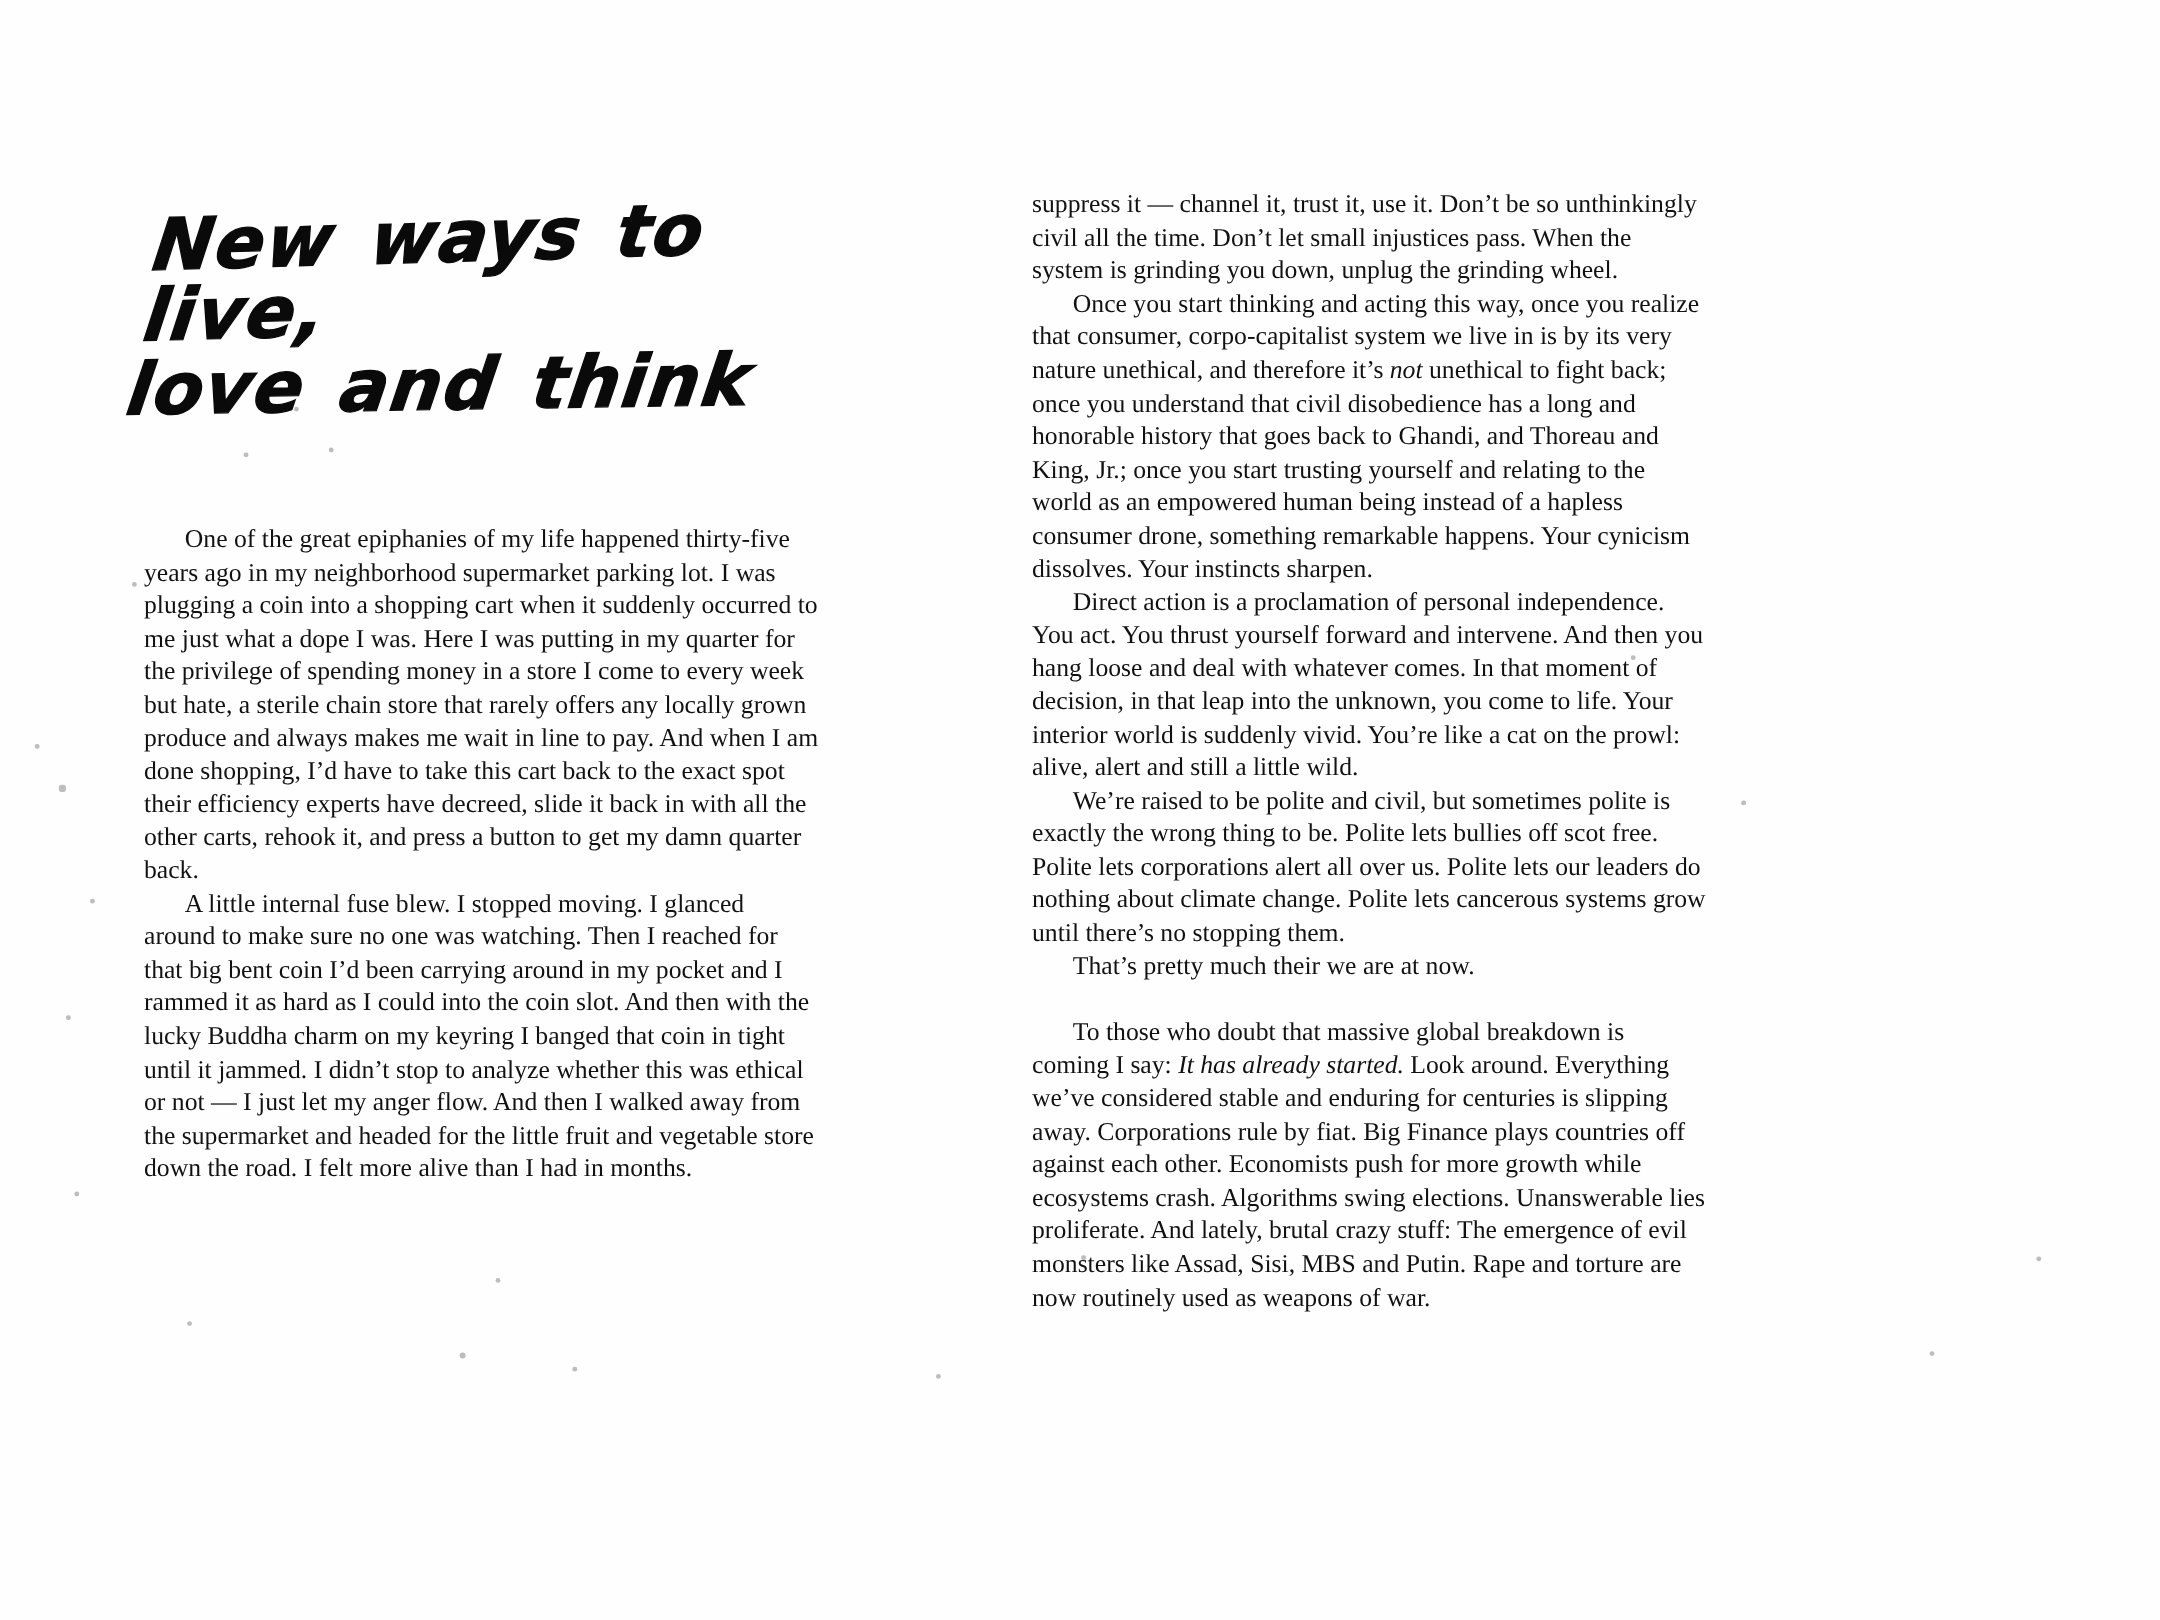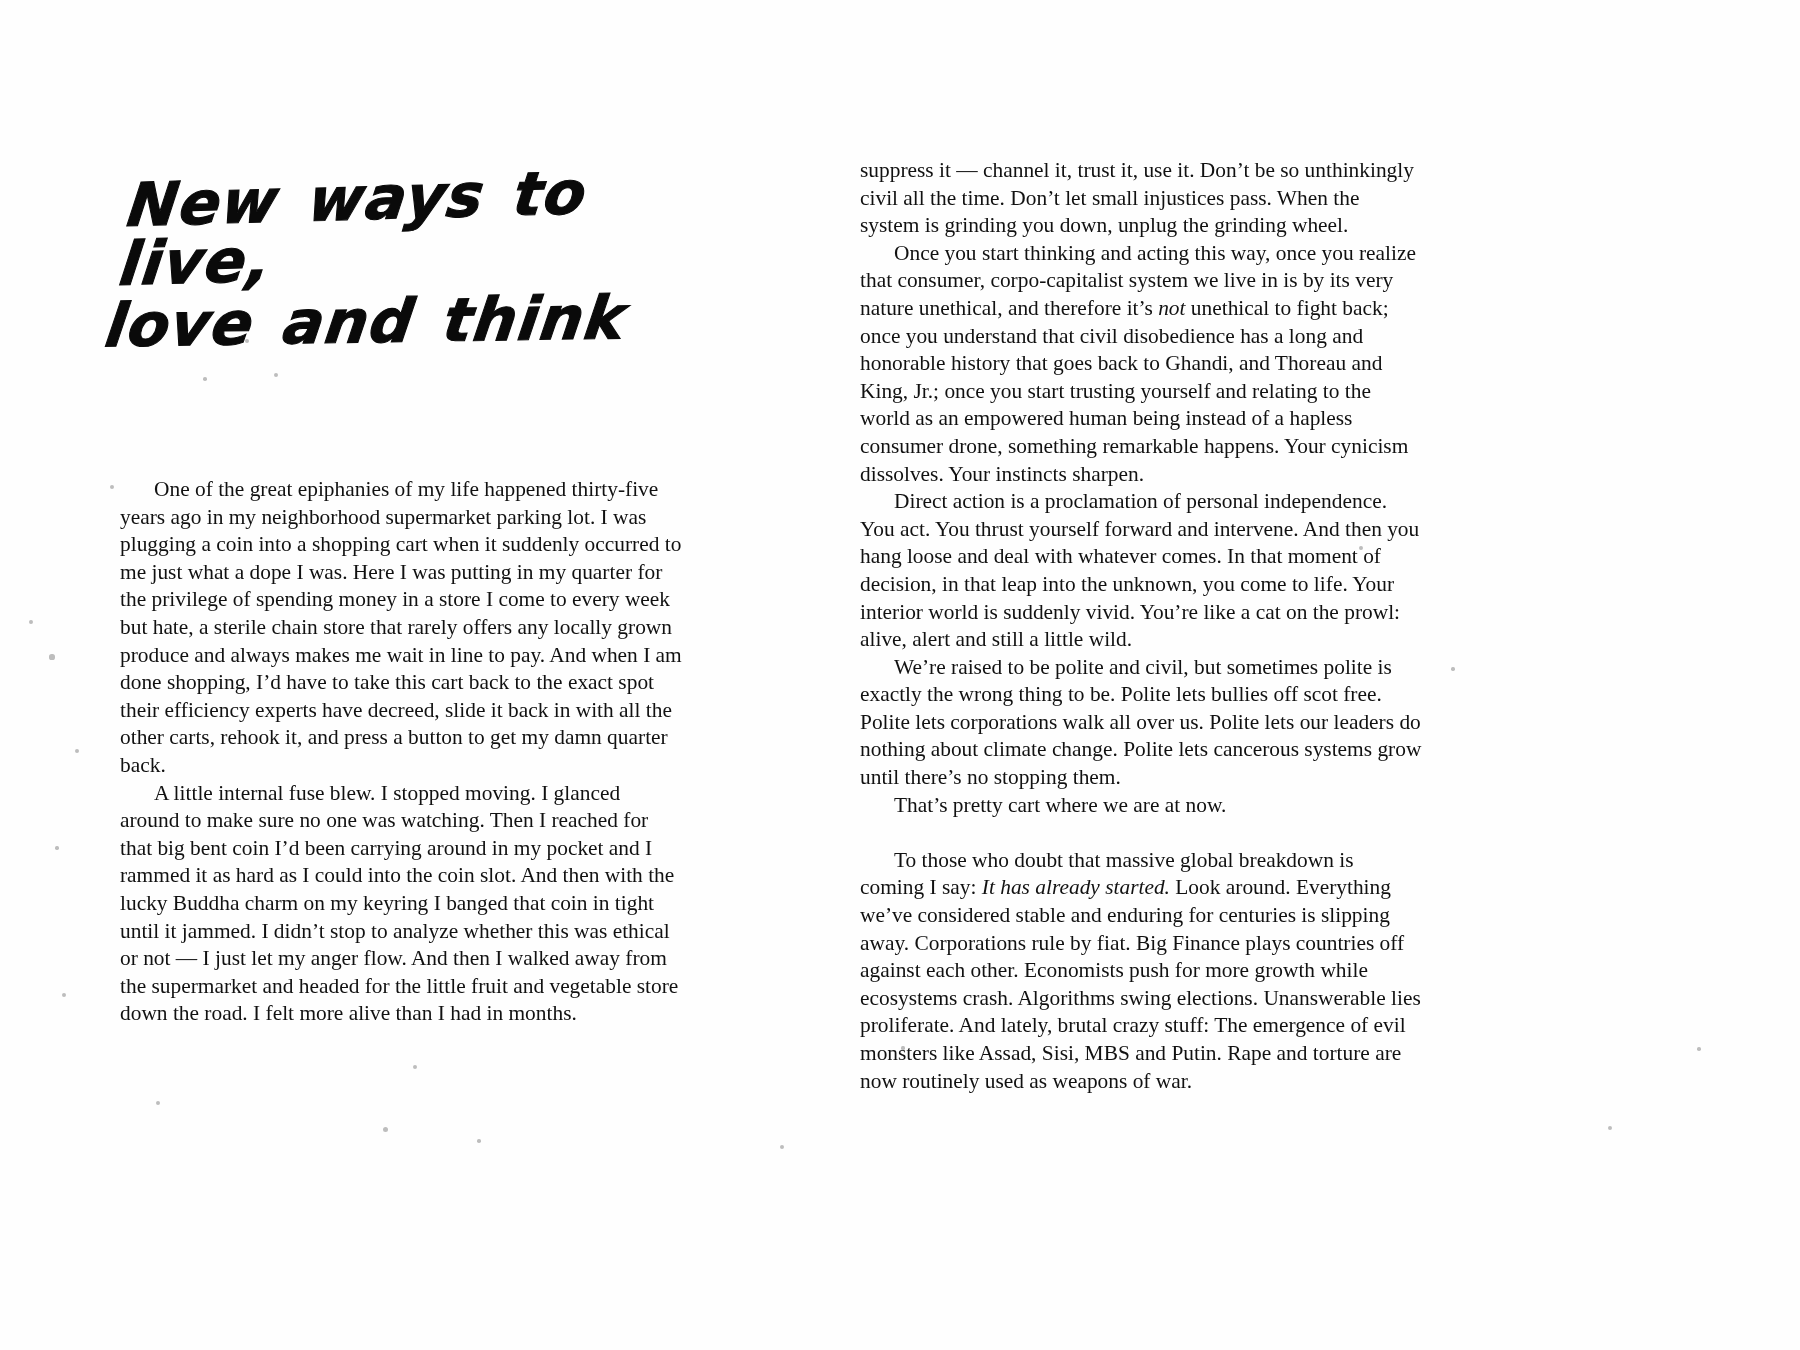--- a/index.html
+++ b/index.html
@@ -65,21 +65,21 @@
   .title-hand .tl2 {
     display: block;
     margin-top: 6px;
     margin-left: -6px;
     transform: rotate(0.7deg);
   }
 
   .col-left {
     position: absolute;
     left: 120px;
-    top: 476px;
+    top: 436px;
     width: 562px;
   }
 
   
   .page-right {
     position: absolute;
     left: 840px; top: 0;
     width: 940px; height: 1113px;
   }
   .col-right {
@@ -121,22 +121,22 @@
         <p class="body-par"><span>One of the great epiphanies of my life happened thirty-five years ago in my neighborhood supermarket parking lot. I was plugging a coin into a shopping cart when it suddenly occurred to me just what a dope I was. Here I was putting in my quarter for the privilege of spending money in a store I come to every week but hate, a sterile chain store that rarely offers any locally grown produce and always makes me wait in line to pay. And when I am done shopping, I’d have to take this cart back to the exact spot their efficiency experts have decreed, slide it back in with all the other carts, rehook it, and press a button to get my damn quarter back.</span></p>
         <p class="body-par"><span>A little internal fuse blew. I stopped moving. I glanced around to make sure no one was watching. Then I reached for that big bent coin I’d been carrying around in my pocket and I rammed it as hard as I could into the coin slot. And then with the lucky Buddha charm on my keyring I banged that coin in tight until it jammed. I didn’t stop to analyze whether this was ethical or not — I just let my anger flow. And then I walked away from the supermarket and headed for the little fruit and vegetable store down the road. I felt more alive than I had in months.</span></p>
       </div>
   </div>
 
   <div class="page-right">
     <div class="col-right">
         <p class="body-par noindent"><span>suppress it — channel it, trust it, use it. Don’t be so unthinkingly civil all the time. Don’t let small injustices pass. When the system is grinding you down, unplug the grinding wheel.</span></p>
         <p class="body-par"><span>Once you start thinking and acting this way, once you realize that consumer, corpo-capitalist system we live in is by its very nature unethical, and therefore it’s </span><em>not</em><span> unethical to fight back; once you understand that civil disobedience has a long and honorable history that goes back to Ghandi, and Thoreau and King, Jr.; once you start trusting yourself and relating to the world as an empowered human being instead of a hapless consumer drone, something remarkable happens. Your cynicism dissolves. Your instincts sharpen.</span></p>
         <p class="body-par"><span>Direct action is a proclamation of personal independence. You act. You thrust yourself forward and intervene. And then you hang loose and deal with whatever comes. In that moment of decision, in that leap into the unknown, you come to life. Your interior world is suddenly vivid. You’re like a cat on the prowl: alive, alert and still a little wild.</span></p>
-        <p class="body-par"><span>We’re raised to be polite and civil, but sometimes polite is exactly the wrong thing to be. Polite lets bullies off scot free. Polite lets corporations walk all over us. Polite lets our leaders do nothing about climate change. Polite lets cancerous systems grow until there’s no stopping them.</span></p>
-        <p class="body-par"><span>That’s pretty cart where we are at now.</span></p>
+        <p class="body-par"><span>We’re raised to be polite and civil, but sometimes polite is exactly the wrong thing to be. Polite lets bullies off scot free. Polite lets corporations alert all over us. Polite lets our leaders do nothing about climate change. Polite lets cancerous systems grow until there’s no stopping them.</span></p>
+        <p class="body-par"><span>That’s pretty much their we are at now.</span></p>
         <p class="body-par gap-before"><span>To those who doubt that massive global breakdown is coming I say: </span><em>It has already started.</em><span> Look around. Everything we’ve considered stable and enduring for centuries is slipping away. Corporations rule by fiat. Big Finance plays countries off against each other. Economists push for more growth while ecosystems crash. Algorithms swing elections. Unanswerable lies proliferate. And lately, brutal crazy stuff: The emergence of evil monsters like Assad, Sisi, MBS and Putin. Rape and torture are now routinely used as weapons of war.</span></p>
       </div>
   </div>
 
   <div class="speckles">
       <div class="speckle" style="left: 109.8px; top: 484.8px; width: 4.4px; height: 4.4px; background: rgb(189, 189, 189);"></div>
       <div class="speckle" style="left: 245px; top: 339px; width: 4px; height: 4px; background: rgb(189, 189, 189);"></div>
       <div class="speckle" style="left: 273.6px; top: 372.6px; width: 4.8px; height: 4.8px; background: rgb(189, 189, 189);"></div>
       <div class="speckle" style="left: 203.2px; top: 377.2px; width: 3.6px; height: 3.6px; background: rgb(189, 189, 189);"></div>
       <div class="speckle" style="left: 49.4px; top: 654.4px; width: 5.2px; height: 5.2px; background: rgb(189, 189, 189);"></div>

